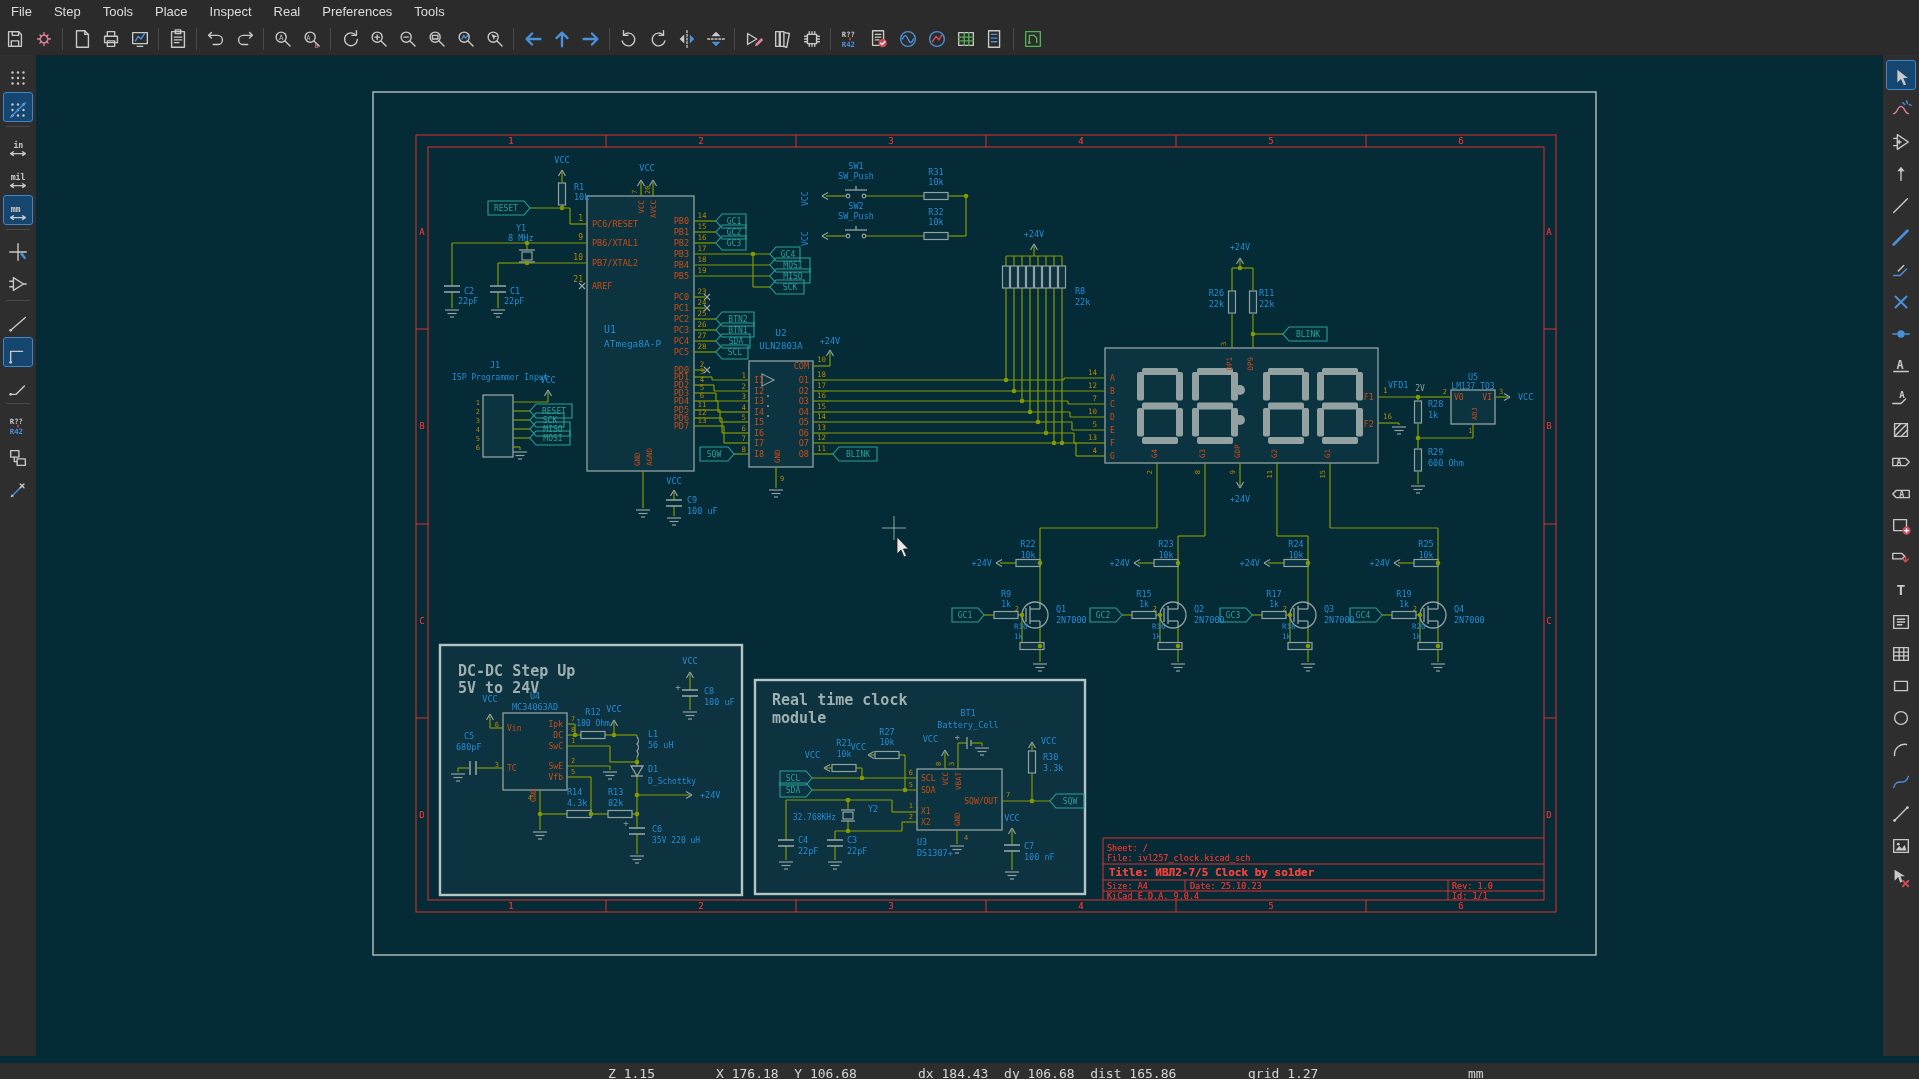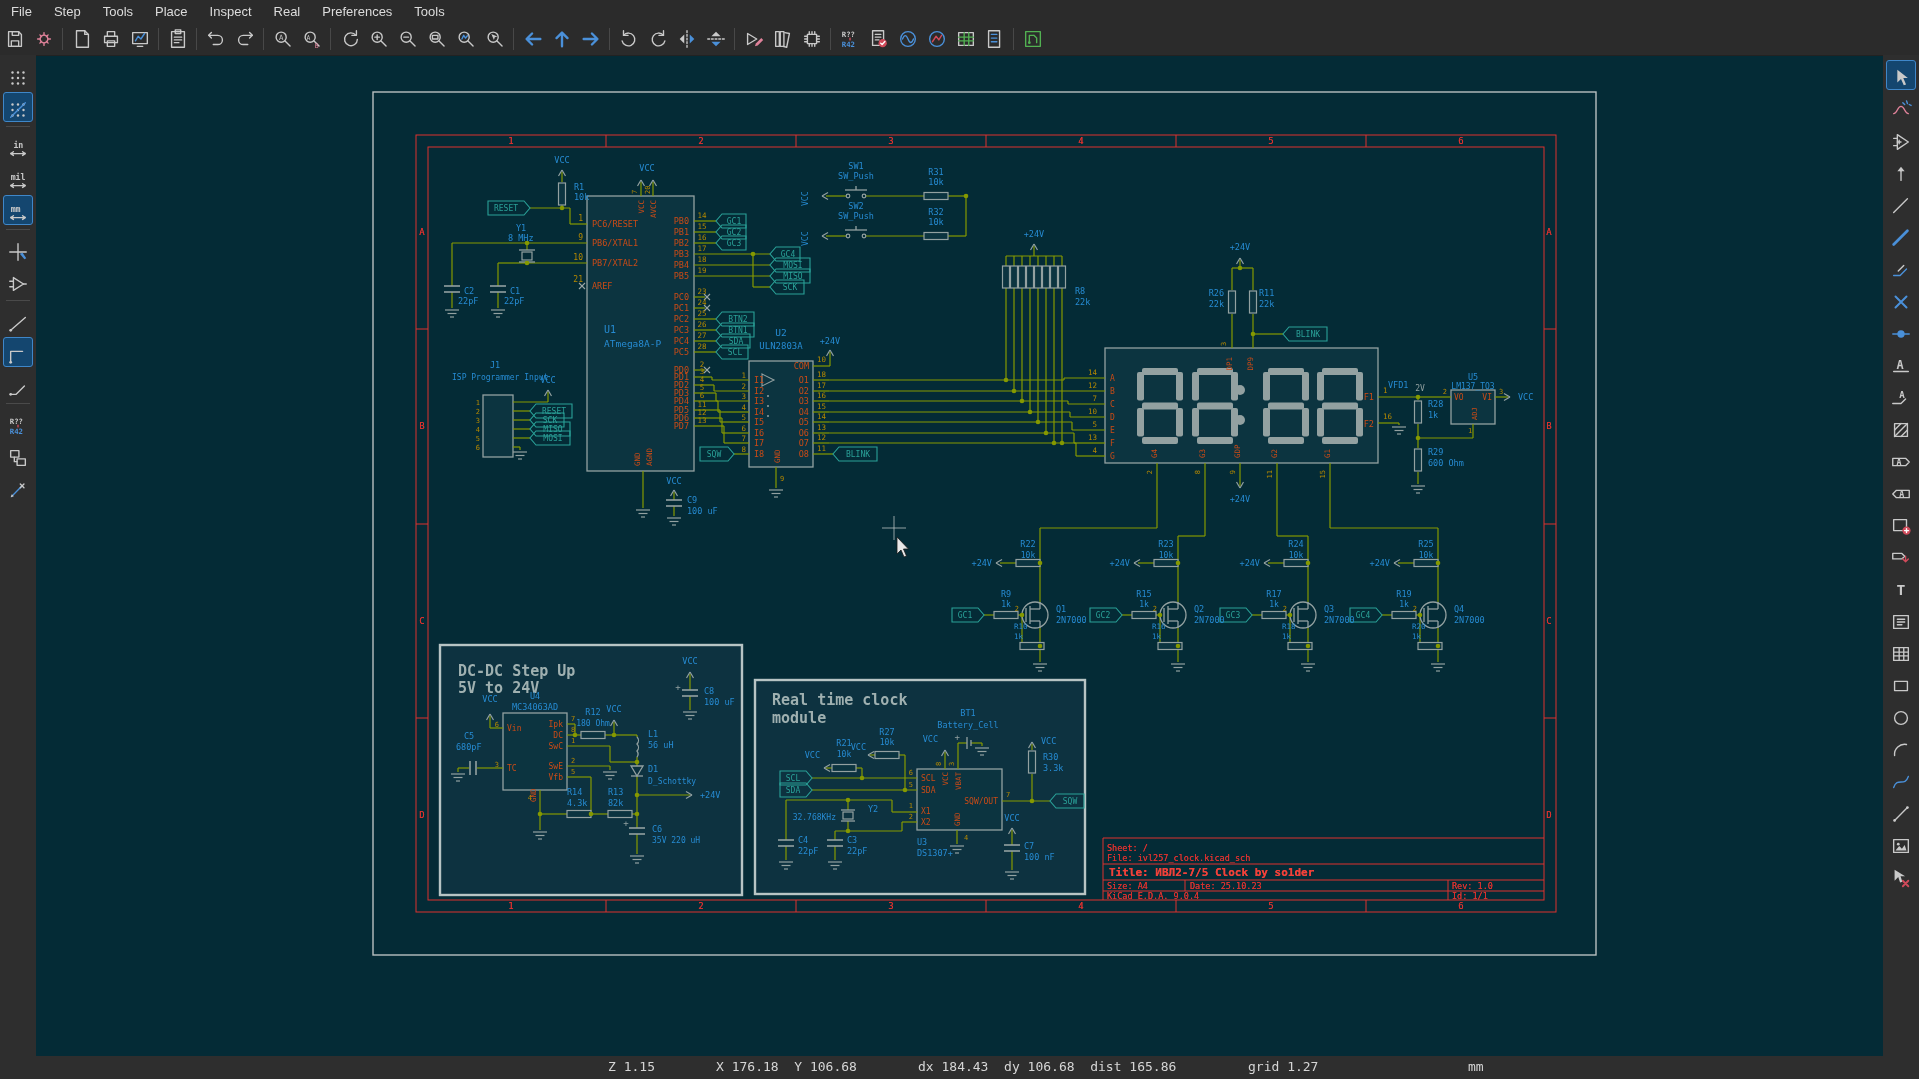--- a/index.html
+++ b/index.html
@@ -13,21 +13,21 @@
     display:flex;align-items:center;z-index:30;border-bottom:1px solid #222;}
   .tbtn{width:27px;height:27px;margin:0 1px;display:flex;align-items:center;justify-content:center;border-radius:2px;}
   .tsep{width:1px;height:22px;background:#484848;margin:0 4px;}
   #leftbar{position:absolute;left:0;top:55px;width:36px;bottom:23px;background:#2e2e2e;z-index:30;
     display:flex;flex-direction:column;align-items:center;padding-top:4px;}
   #rightbar{position:absolute;right:0;top:55px;width:36px;bottom:23px;background:#2e2e2e;z-index:30;
     display:flex;flex-direction:column;align-items:center;padding-top:4px;}
   .sbtn{width:28px;height:28px;margin:1px 0;display:flex;align-items:flex-end;justify-content:center;border-radius:3px;border:1px solid transparent;}
   .sbtn.active{background:#14466f;border:1px solid #3f87c9;}
   .ssep{width:24px;height:1px;background:#4a4a4a;margin:3px 0;}
-  #statusbar{position:absolute;left:0;bottom:0;width:100%;height:23px;background:#2e2e2e;z-index:30;
+  #statusbar{position:absolute;left:0;bottom:0;width:100%;height:16px;background:#2e2e2e;z-index:30;
     color:#d6d6d6;font-size:13px;font-family:"DejaVu Sans Mono",monospace;}
   #statusbar span{position:absolute;top:3px;white-space:pre;}
   
   #canvas{position:absolute;left:36px;top:55px;right:36px;bottom:23px;background:#042b36;z-index:10;}
   svg text{font-family:"DejaVu Sans Mono",monospace;}
 </style>
 </head>
 <body>
 
 <div id="app">

